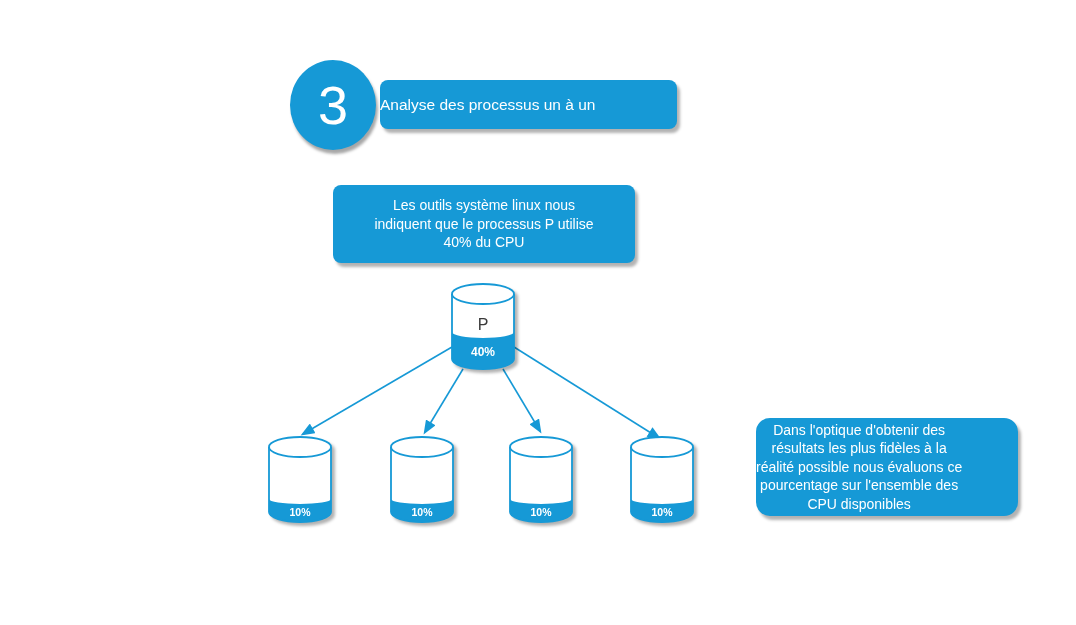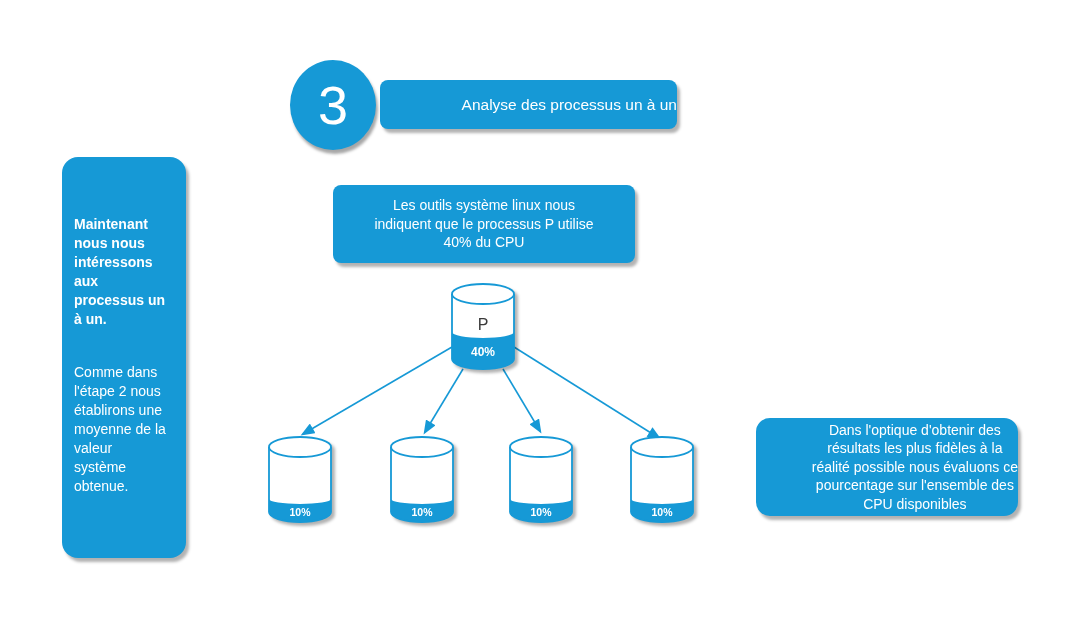--- a/index.html
+++ b/index.html
@@ -14,38 +14,38 @@
   }
   .step-circle {
     position:absolute; left:290px; top:60px; width:86px; height:90px;
     border-radius:50%; background:#1699D6; color:#ffffff;
     display:flex; align-items:center; justify-content:center;
     font-size:54px; font-weight:400;
     box-shadow:2px 4px 3px rgba(0,0,0,0.35);
   }
   .title-box {
     left:380px; top:80px; width:297px; height:49px; border-radius:8px;
-    display:flex; align-items:center; justify-content:flex-end;
+    display:flex; align-items:center; justify-content:flex-start;
     font-size:15.5px;
   }
   .sidebar-note {
     left:62px; top:157px; width:124px; height:401px; border-radius:16px;
     padding:58px 10px 0 12px;
     font-size:14px; line-height:19px;
   }
   .sidebar-note .p1 { font-weight:bold; white-space:pre-line; }
   .sidebar-note .p2 { margin-top:34px; white-space:pre-line; }
   .note-top {
     left:333px; top:185px; width:302px; height:78px; border-radius:8px;
     display:flex; align-items:center; justify-content:center;
     text-align:center; font-size:14px; line-height:18.5px; white-space:pre-line;
   }
   .note-right {
     left:756px; top:418px; width:262px; height:98px; border-radius:14px;
-    display:flex; align-items:center; justify-content:flex-end;
+    display:flex; align-items:center; justify-content:flex-start;
     text-align:center; font-size:14px; line-height:18.6px; white-space:pre-line;
   }
   .diagram-svg { position:absolute; left:0; top:0; }
   .cyl { filter:drop-shadow(3px 3px 1.5px rgba(0,0,0,0.30)); }
   .plabel { font-family:"Liberation Sans",sans-serif; font-size:16px; fill:#3a3a3a; text-anchor:middle; }
   .pct { font-family:"Liberation Sans",sans-serif; font-weight:bold; fill:#ffffff; text-anchor:middle; font-size:10.5px; }
   .pct.big { font-size:12px; }
 </style>
 </head>
 <body>
@@ -53,35 +53,20 @@
 <div class="canvas">
 
   <div class="step-circle">
     <span>3</span>
   </div>
 
   <div class="blue-box title-box">
     <span>Analyse des processus un à un</span>
   </div>
 
-  <div class="blue-box sidebar-note">
-    <div class="p1">Maintenant
-nous nous
-intéressons
-aux
-processus un
-à un.</div>
-    <div class="p2">Comme dans
-l'étape 2 nous
-établirons une
-moyenne de la
-valeur
-système
-obtenue.</div>
-  </div>
 
   <div class="blue-box note-top">
     <span>Les outils système linux nous
 indiquent que le processus P utilise
 40% du CPU</span>
   </div>
 
   <div class="blue-box note-right">
     <span>Dans l'optique d'obtenir des
 résultats les plus fidèles à la

